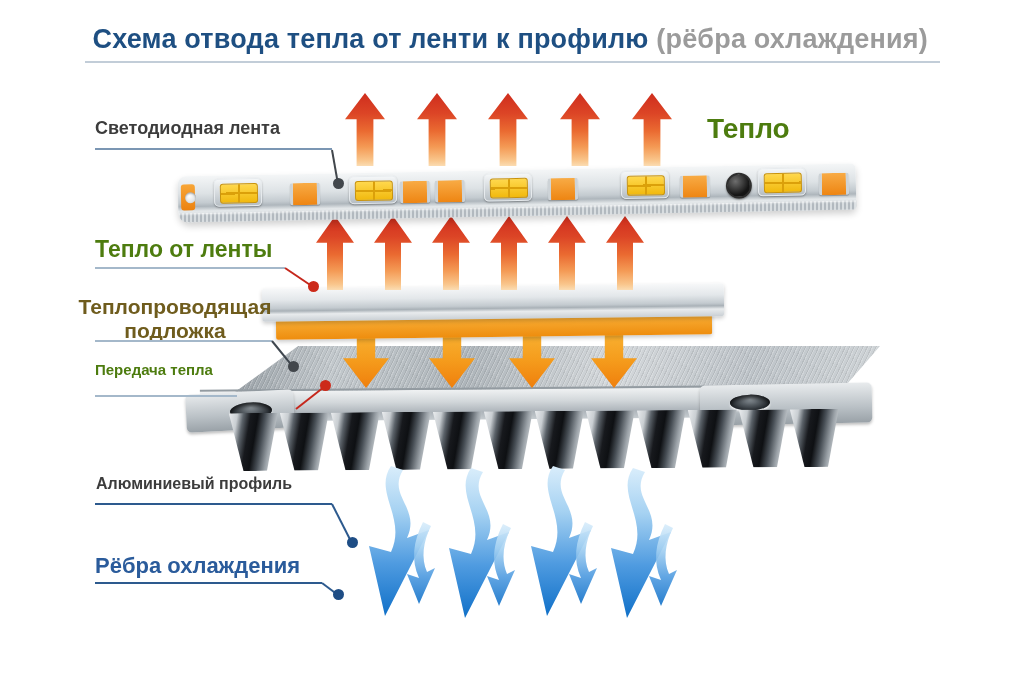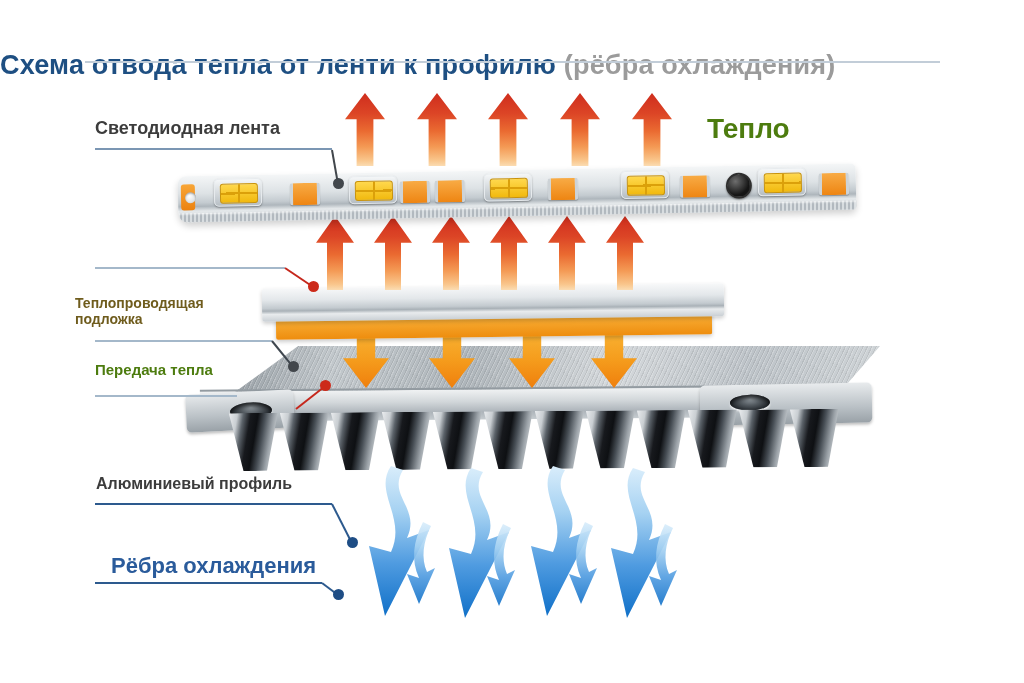--- a/index.html
+++ b/index.html
@@ -1,20 +1,20 @@
 <!DOCTYPE html>
 <html><head>
 <meta charset="utf-8">
 <style>
   html,body{margin:0;padding:0;background:#fff;}
   #canvas{position:relative;width:1024px;height:683px;background:#ffffff;overflow:hidden;
           font-family:"Liberation Sans","DejaVu Sans",sans-serif;}
   
-  .title-wrap{position:absolute;left:0;top:24px;width:928px;text-align:left;
-              font-size:27px;font-weight:bold;letter-spacing:.2px;margin-top:26px;}
+  .title-wrap{position:absolute;left:0;top:24px;width:928px;text-align:right;
+              font-size:27px;font-weight:bold;letter-spacing:.2px;}
   .title-main{color:#1e4f82;}
   .title-note{color:#9b9b9b;}
   .title-rule{position:absolute;left:85px;top:61px;width:855px;height:2px;background:#c2cdd8;}
   
   .lbl{position:absolute;font-weight:bold;white-space:nowrap;}
   .lbl-dark{color:#3c3c3c;}
   .lbl-red{color:#4d7c0f;}
   .lbl-olive{color:#6f5c1d;}
   .lbl-blue{color:#2a5b9b;}
   .lead{position:absolute;height:2px;transform-origin:left center;}
@@ -185,37 +185,38 @@
     </g>
   </svg>
 
   <div class="lbl lbl-dark" style="left:95px;top:118px;font-size:18px;">Светодиодная лента</div>
   <div class="lead" style="left:95px;top:148px;width:237px;background:#7b96b3;"></div>
   <div class="lead" style="left:332px;top:149px;width:35px;background:#42474c;transform:rotate(80deg);"></div>
   <div class="dot" style="left:333px;top:178px;background:#42474c;"></div>
 
   <div class="lbl lbl-red" style="left:707px;top:113px;font-size:28px;">Тепло</div>
 
+  <div class="lbl lbl-red" style="left:95px;top:236px;font-size:23px;">Тепло от ленты</div>
   <div class="lead" style="left:95px;top:267px;width:190px;background:#a4b8ca;"></div>
   <div class="lead" style="left:285px;top:267px;width:34px;background:#c5271c;transform:rotate(34deg);"></div>
   <div class="dot" style="left:308px;top:281px;background:#cc2a1a;"></div>
 
-  <div class="lbl lbl-olive" style="left:75px;top:295px;width:200px;font-size:14px;line-height:1.15;text-align:left;white-space:normal;">Теплопроводящая подложка</div>
+  <div class="lbl lbl-olive" style="left:75px;top:295px;width:200px;font-size:21px;line-height:1.15;text-align:center;white-space:normal;">Теплопроводящая подложка</div>
   <div class="lead" style="left:95px;top:340px;width:177px;background:#a4b8ca;"></div>
   <div class="lead" style="left:272px;top:340px;width:34px;background:#3f474f;transform:rotate(51deg);"></div>
   <div class="dot" style="left:288px;top:361px;background:#42474c;"></div>
 
   <div class="lbl lbl-red" style="left:95px;top:361px;font-size:15px;">Передача тепла</div>
   <div class="lead" style="left:95px;top:395px;width:142px;background:#a4b8ca;"></div>
   <div class="lead" style="left:296px;top:408px;width:36px;background:#c5271c;transform:rotate(-38deg);"></div>
   <div class="dot" style="left:320px;top:380px;background:#cc2a1a;"></div>
 
   <div class="lbl lbl-dark" style="left:96px;top:475px;font-size:16px;">Алюминиевый профиль</div>
   <div class="lead" style="left:95px;top:503px;width:237px;background:#2d5a8e;"></div>
   <div class="lead" style="left:332px;top:503px;width:44px;background:#2d5a8e;transform:rotate(63deg);"></div>
   <div class="dot" style="left:347px;top:537px;background:#1e4d85;"></div>
 
-  <div class="lbl lbl-blue" style="left:95px;top:553px;font-size:22px;margin-left:16px;">Рёбра охлаждения</div>
+  <div class="lbl lbl-blue" style="left:95px;top:553px;font-size:22px;">Рёбра охлаждения</div>
   <div class="lead" style="left:95px;top:582px;width:227px;background:#2d5a8e;"></div>
   <div class="lead" style="left:322px;top:582px;width:20px;background:#2d5a8e;transform:rotate(37deg);"></div>
   <div class="dot" style="left:333px;top:589px;background:#1e4d85;"></div>
 
 </div>
 
 </body></html>

